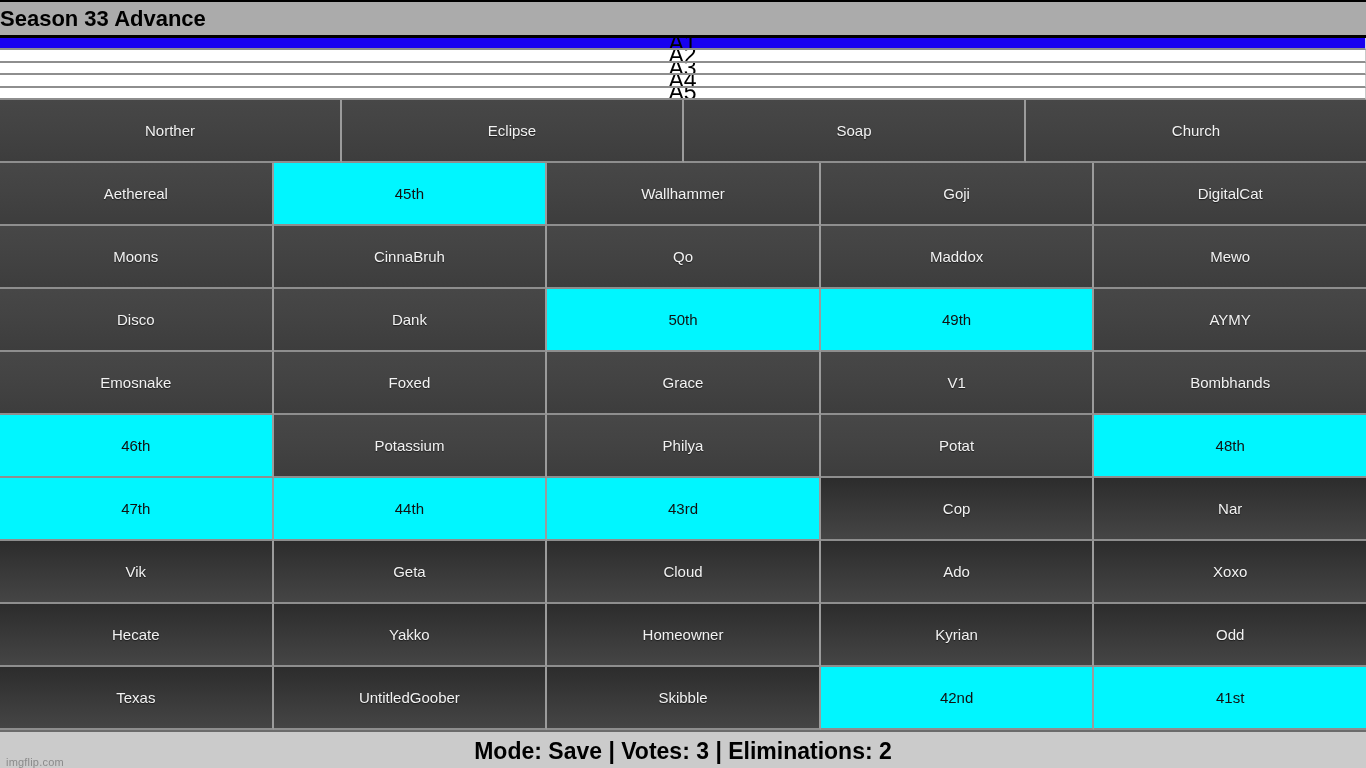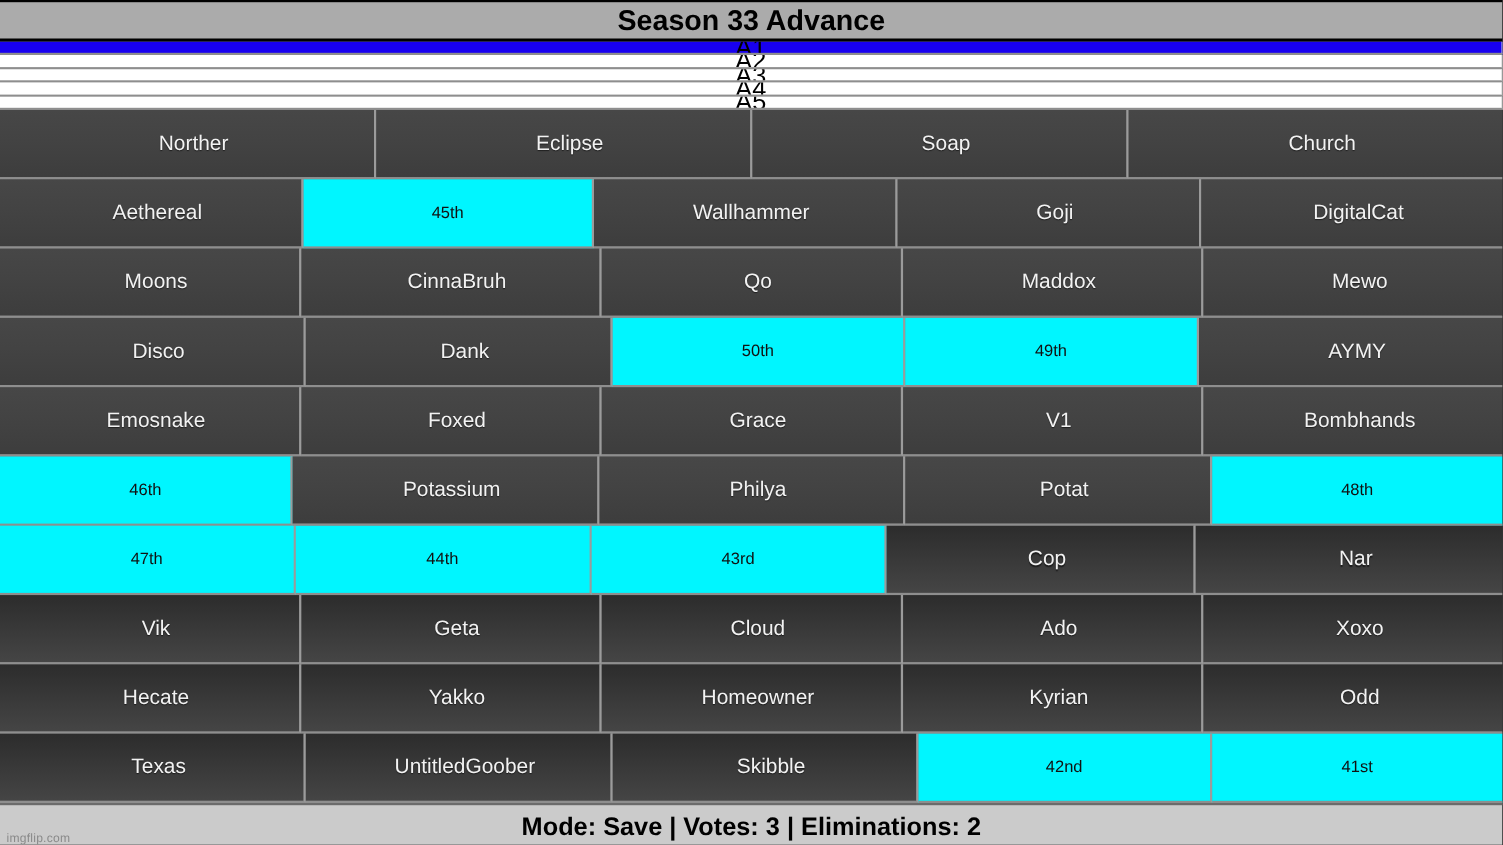--- a/index.html
+++ b/index.html
@@ -22,23 +22,22 @@
 
   
   .titlebar {
     height: 38px;
     flex: 0 0 38px;
     background: #ababab;
     border-top: 2px solid #000;
     border-bottom: 3px solid #000;
     display: flex;
     align-items: center;
-    justify-content: center;
-    color: #000;
-    font-size: 26px;
+    color: #000;
+    font-size: 22px;
     font-weight: bold;
     letter-spacing: 0px;
     user-select: none;
   }
 
   
   .grid {
     flex: 1 1 auto;
     display: flex;
     flex-direction: column;
@@ -79,23 +78,22 @@
   .cell.hdr.sel {
     background: #1800f0;
     color: #000;
     border-right: 1px solid #cfcfe8;
   }
 
   
   .cell.name {
     background: linear-gradient(to bottom, #474747 0%, #434343 45%, #3d3d3d 100%);
     color: #f2f2f2;
-    font-size: 19px;
+    font-size: 15px;
     text-shadow: 0 1px 1px rgba(0,0,0,0.55);
-    padding-left: 12px;
   }
   .cell.name.dim {
     background: linear-gradient(to bottom, #2c2c2c 0%, #3a3a3a 55%, #454545 100%);
   }
   .cell.rank {
     background: #00f6ff;
     color: #111111;
     font-size: 15px;
     text-shadow: none;
   }

